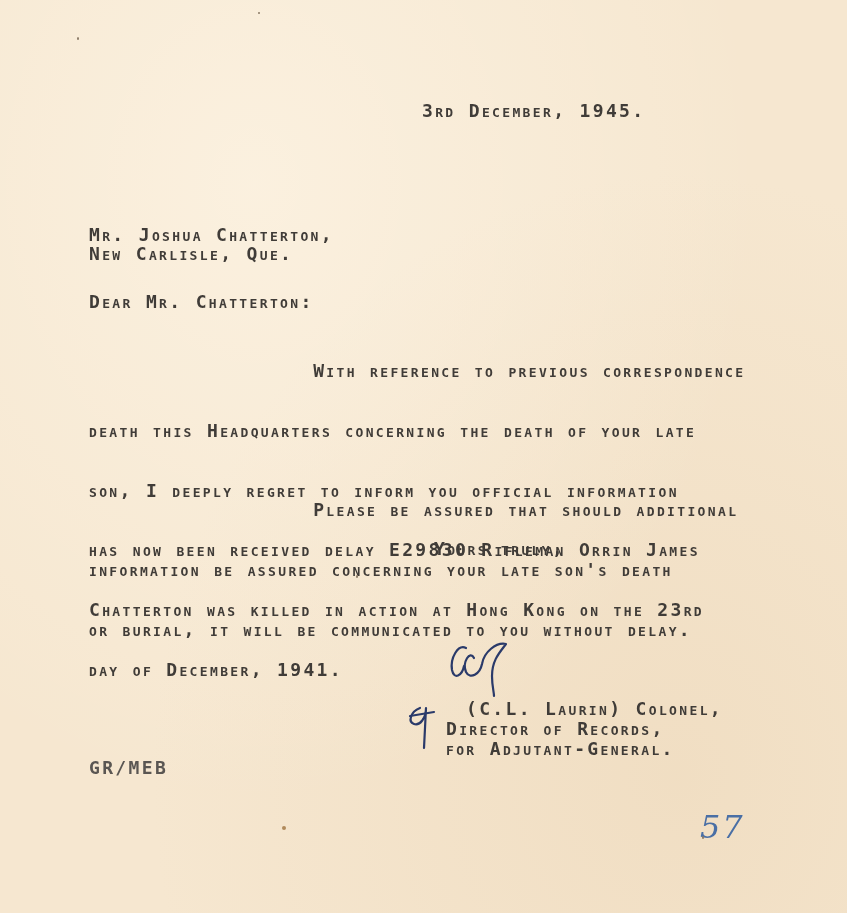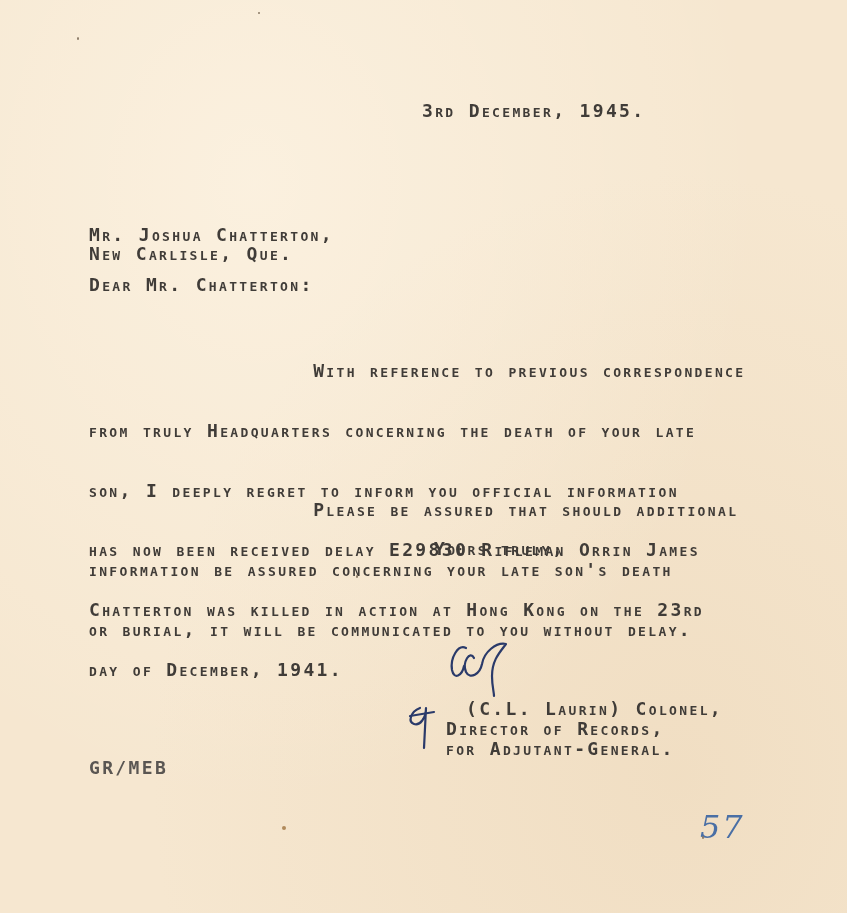--- a/index.html
+++ b/index.html
@@ -23,21 +23,21 @@
       font-size: 18px;
       letter-spacing: 2.35px;
       font-variant: small-caps;
       font-weight: bold;
       line-height: 20px;
       color: #403c38;
     }
     .date { left: 422px; top: 101px; }
     .addr1 { left: 89px; top: 225px; }
     .addr2 { left: 89px; top: 244px; }
-    .salutation { left: 89px; top: 275px; }
+    .salutation { left: 89px; top: 292px; }
     .p1 { left: 89px; top: 321px; }
     .p1 .line, .p2 .line { display: block; height: 19.8px; }
     .p2 { left: 89px; top: 460px; }
     .closing { left: 434px; top: 539px; }
     .sig1 { left: 446px; top: 699px; margin-left: 20px; }
     .sig2 { left: 446px; top: 719px; }
     .sig3 { left: 446px; top: 739px; }
     .ref { left: 89px; top: 758px; font-weight: bold; color: #5a5652; }
     .signature-mark {
       position: absolute; left: 400px; top: 636px; width: 120px; height: 115px;
@@ -56,21 +56,21 @@
 
   <div class="tl date">3rd December, 1945.</div>
 
   <div class="tl addr1">Mr. Joshua Chatterton,</div>
   <div class="tl addr2">New Carlisle, Que.</div>
 
   <div class="tl salutation">Dear Mr. Chatterton:</div>
 
   <div class="tl p1">
     <span class="line">                 With reference to previous correspondence</span>
-    <span class="line">from truly Headquarters concerning the death of your late</span>
+    <span class="line">death this Headquarters concerning the death of your late</span>
     <span class="line">son, I deeply regret to inform you official information</span>
     <span class="line">has now been received delay E29830 Rifleman Orrin James</span>
     <span class="line">Chatterton was killed in action at Hong Kong on the 23rd</span>
     <span class="line">day of December, 1941.</span>
   </div>
 
   <div class="tl p2">
     <span class="line">                 Please be assured that should additional</span>
     <span class="line">information be assured concerning your late son's death</span>
     <span class="line">or burial, it will be communicated to you without delay.</span>

